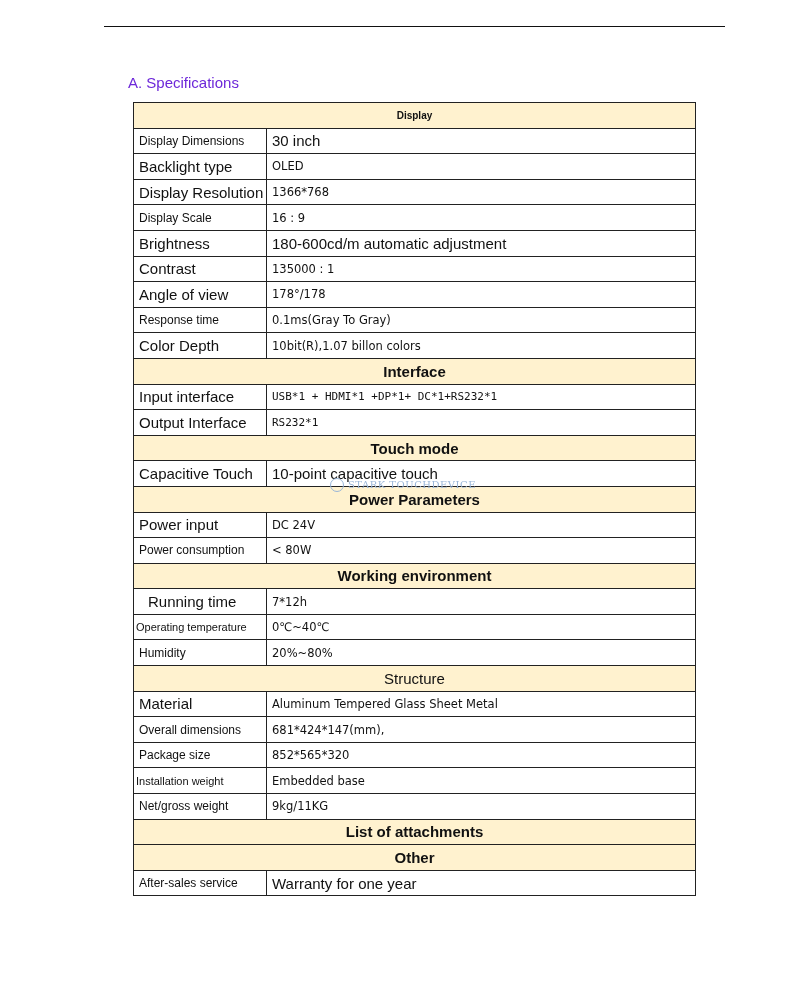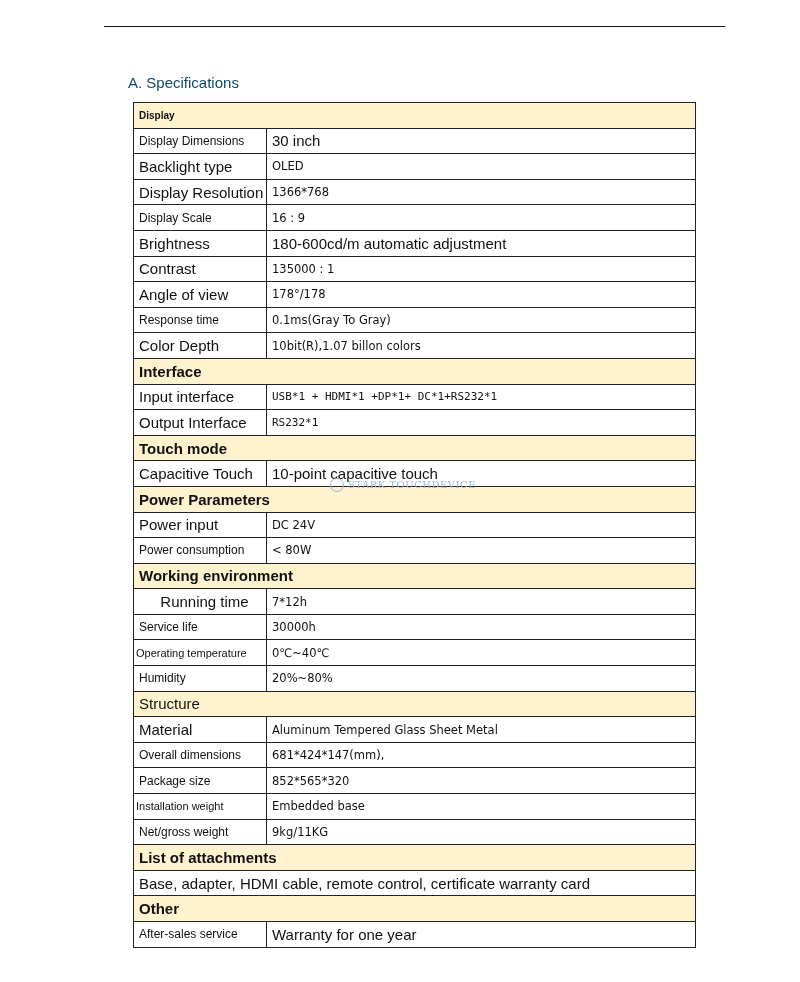--- a/index.html
+++ b/index.html
@@ -1,33 +1,33 @@
 <!DOCTYPE html>
 <html><head>
 <meta charset="utf-8">
 <style>
   html, body { margin:0; padding:0; background:#ffffff; }
   body { width:800px; height:982px; position:relative; overflow:hidden;
          font-family:"Liberation Sans", sans-serif; color:#111; }
   .topline { position:absolute; left:104px; top:26px; width:621px; height:1px; background:#111; }
-  .title { position:absolute; left:128px; top:74px; font-size:15px; color:#0c4a6e; }
+  .title { position:absolute; left:128px; top:74px; font-size:15px; color:#6d28d9; }
   table.spec { position:absolute; left:133px; top:102px; width:563px;
                border-collapse:collapse; table-layout:fixed; }
   table.spec td { border:1px solid #222; padding:0 5px; font-size:15px;
                   height:24.6px; vertical-align:middle; white-space:nowrap; overflow:hidden; }
-  td.sec { background:#fff2cf; font-weight:bold; font-size:13px; height:23px; }
+  td.sec { background:#fff2cf; font-weight:bold; font-size:13px; height:23px;text-align:center; }
   td.sec.small { font-size:10px; }
   td.sec.plain { font-weight:normal; }
   td.lab { width:122px; }
   td.lab.sm { font-size:12px; }
   td.lab.xs { font-size:11px; padding:0 2px;margin-top:33px; }
   td.val.mono { font-family:"DejaVu Sans Mono", monospace; font-size:11px;margin-top:13px; }
   td.val.dv { font-family:"DejaVu Sans", sans-serif; font-size:11.5px; }
   td.full { font-size:13px; }
-  .indent { padding-left:14px !important;text-align:center; }
+  .indent { padding-left:14px !important; }
   .wm { position:absolute; left:330px; top:478px; font-size:10px; color:#9ab6d8;
         font-family:"DejaVu Serif", serif; letter-spacing:0.5px;text-align:center; }
   .wm .logo { display:inline-block; width:12px; height:12px; border-radius:50%;
               border:1px solid #9ab6d8; vertical-align:middle; margin-right:4px; }
 </style>
 </head>
 <body>
 
 <div class="topline"></div>
 <div class="title">A. Specifications</div>
@@ -111,24 +111,20 @@
       </tr>
 
     <tr>
         <td class="sec" colspan="2">Working environment</td>
       </tr>
     <tr>
         <td class="lab indent">Running time</td>
         <td class="val dv">7*12h</td>
       </tr>
     <tr>
-        <td class="lab sm">Service life</td>
-        <td class="val dv">30000h</td>
-      </tr>
-    <tr>
         <td class="lab xs">Operating temperature</td>
         <td class="val dv">0℃~40℃</td>
       </tr>
     <tr>
         <td class="lab sm">Humidity</td>
         <td class="val dv">20%~80%</td>
       </tr>
 
     <tr>
         <td class="sec plain" colspan="2">Structure</td>
@@ -150,23 +146,20 @@
         <td class="val dv">Embedded base</td>
       </tr>
     <tr>
         <td class="lab sm">Net/gross weight</td>
         <td class="val dv">9kg/11KG</td>
       </tr>
 
     <tr>
         <td class="sec" colspan="2">List of attachments</td>
       </tr>
-    <tr>
-        <td class="full" colspan="2">Base, adapter, HDMI cable, remote control, certificate warranty card</td>
-      </tr>
 
     <tr>
         <td class="sec" colspan="2">Other</td>
       </tr>
     <tr>
         <td class="lab sm">After-sales service</td>
         <td class="val">Warranty for one year</td>
       </tr>
   </tbody>
 </table>

